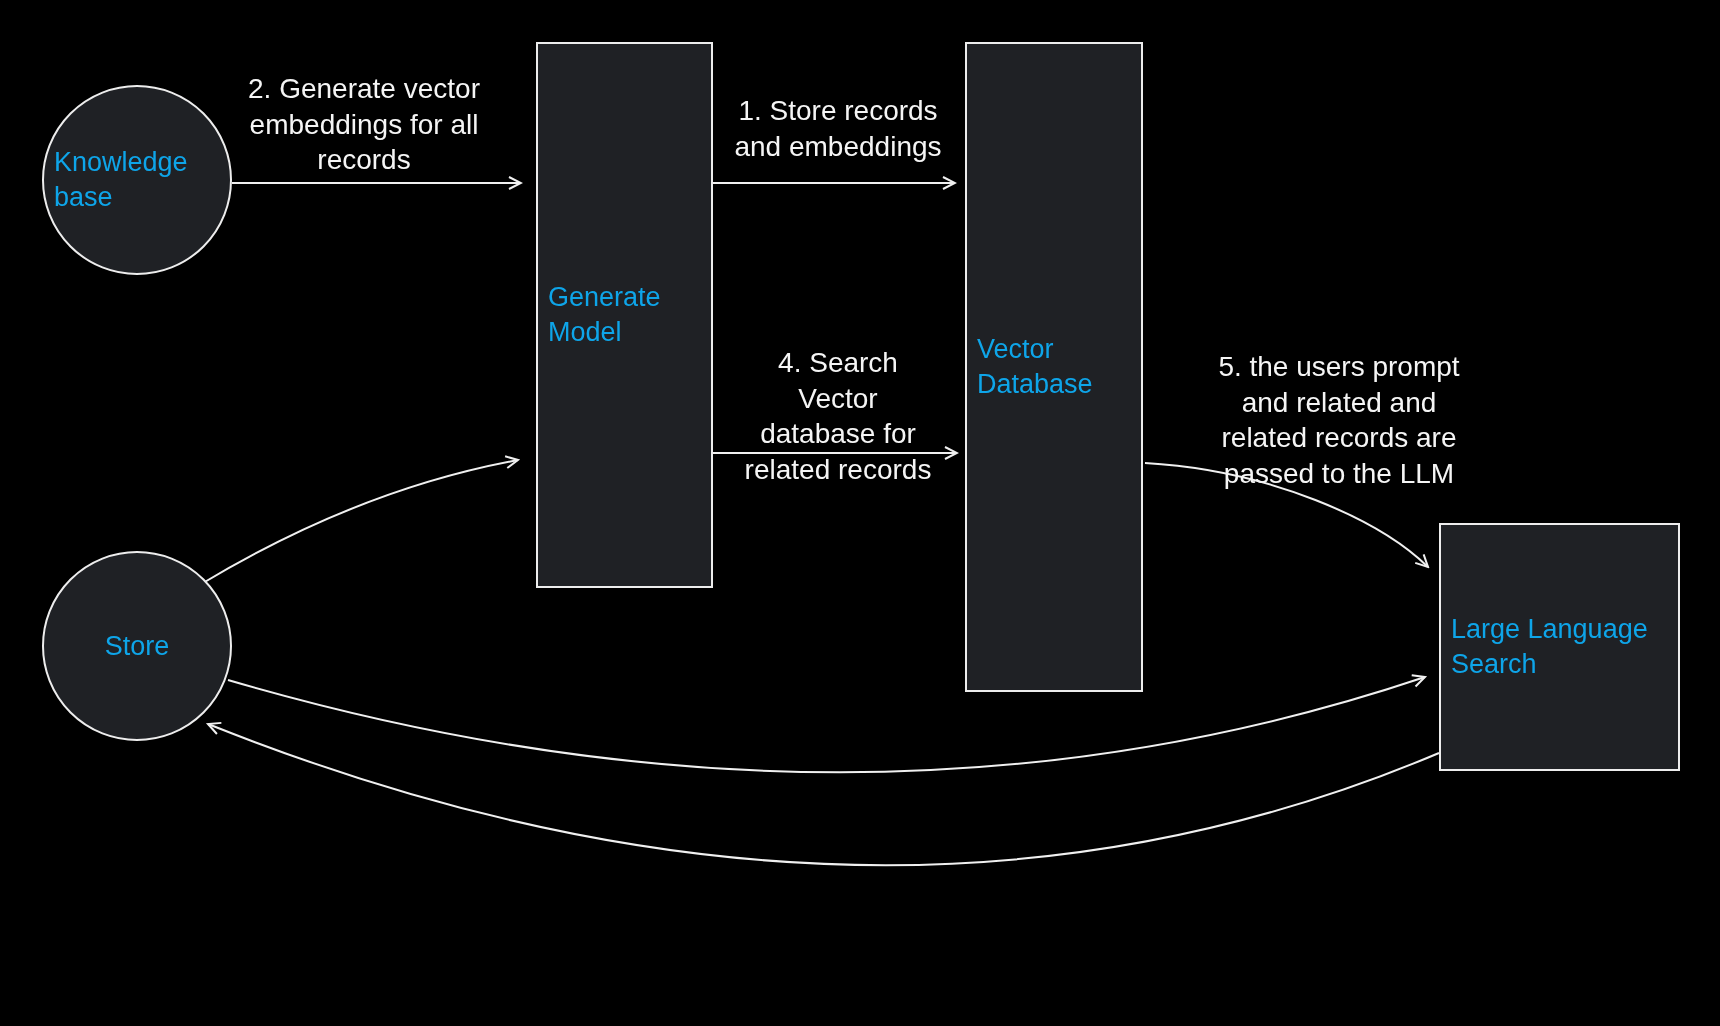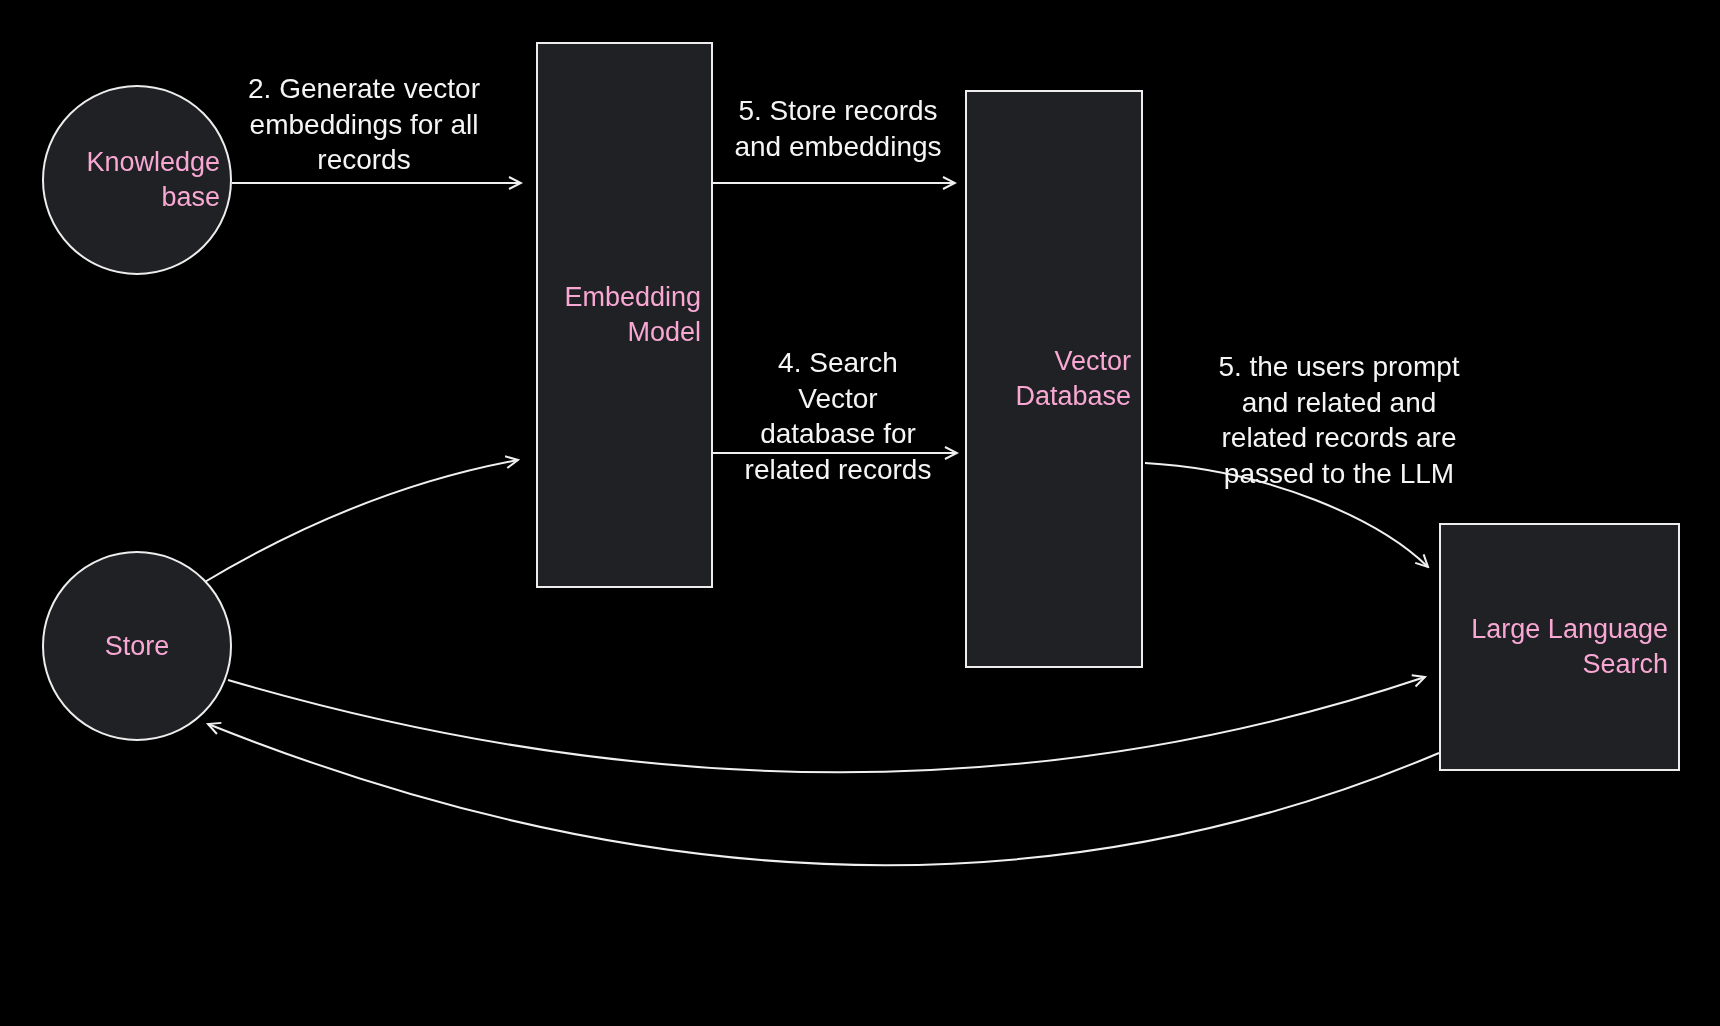--- a/index.html
+++ b/index.html
@@ -9,23 +9,23 @@
     background:#000;
     font-family:"Liberation Sans", sans-serif;
     overflow:hidden;
   }
   .edges-layer { position:absolute; left:0; top:0; width:1720px; height:1026px; }
   .edge-line { stroke:#f0f0f0; stroke-width:2; fill:none; }
   .node {
     position:absolute;
     background:#1f2125;
     border:2px solid #ededed;
-    color:#f9a8d4;
+    color:#0ea5e9;
     display:flex; align-items:center; justify-content:center;
-    text-align:right;
+    text-align:left;
     font-size:27px; line-height:35px;
     box-sizing:border-box;
     padding:0 10px;
   }
   .node.circle { border-radius:50%; }
   .edge-label {
     position:absolute;
     transform:translate(-50%,-50%);
     color:#f5f5f5;
     font-size:28px; line-height:35.5px;
@@ -51,40 +51,40 @@
     <path class="edge-line" d="M 1145 463 C 1270 470 1380 520 1428 567" marker-end="url(#arrowhead)"></path>
     <path class="edge-line" d="M 228 680 Q 863 866 1425 677" marker-end="url(#arrowhead)"></path>
     <path class="edge-line" d="M 1439 753 Q 877 991 208 724" marker-end="url(#arrowhead)"></path>
   </svg>
 
   <div class="node circle" style="left:42px; top:85px; width:190px; height:190px;">
     <span>Knowledge base</span>
   </div>
 
   <div class="node" style="left:536px; top:42px; width:177px; height:546px;">
-    <span>Embedding Model</span>
+    <span>Generate Model</span>
   </div>
 
-  <div class="node" style="left:965px; top:42px; width:178px; height:578px;margin-top:48px;">
+  <div class="node" style="left:965px; top:42px; width:178px; height:650px;">
     <span>Vector Database</span>
   </div>
 
   <div class="node circle" style="left:42px; top:551px; width:190px; height:190px;">
     <span>Store</span>
   </div>
 
   <div class="node" style="left:1439px; top:523px; width:241px; height:248px;">
     <span>Large Language Search</span>
   </div>
 
   <div class="edge-label" style="left:364px; top:124px;">2. Generate vector
 embeddings for all
 records</div>
 
-  <div class="edge-label" style="left:838px; top:128px;">5. Store records
+  <div class="edge-label" style="left:838px; top:128px;">1. Store records
 and embeddings</div>
 
 
   <div class="edge-label" style="left:838px; top:376px;margin-top:40px;">4. Search
 Vector
 database for
 related records</div>
 
   <div class="edge-label" style="left:1339px; top:401px;margin-top:19px;">5. the users prompt
 and related and

